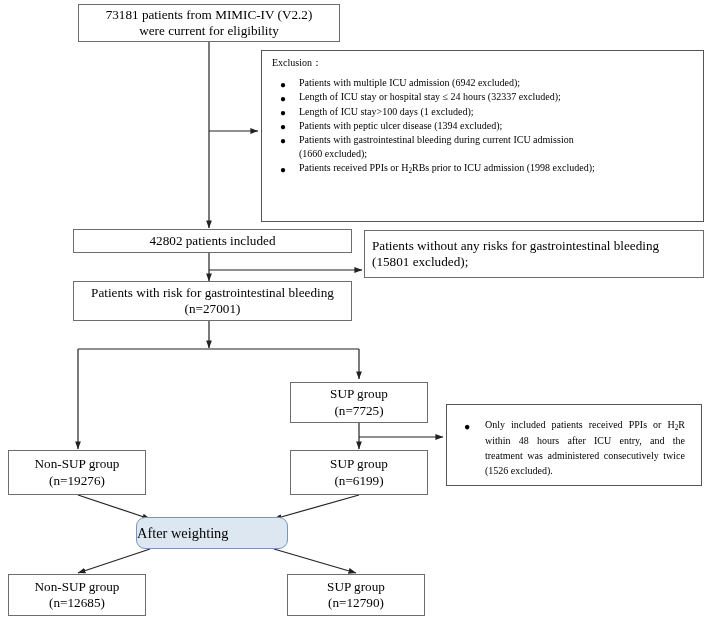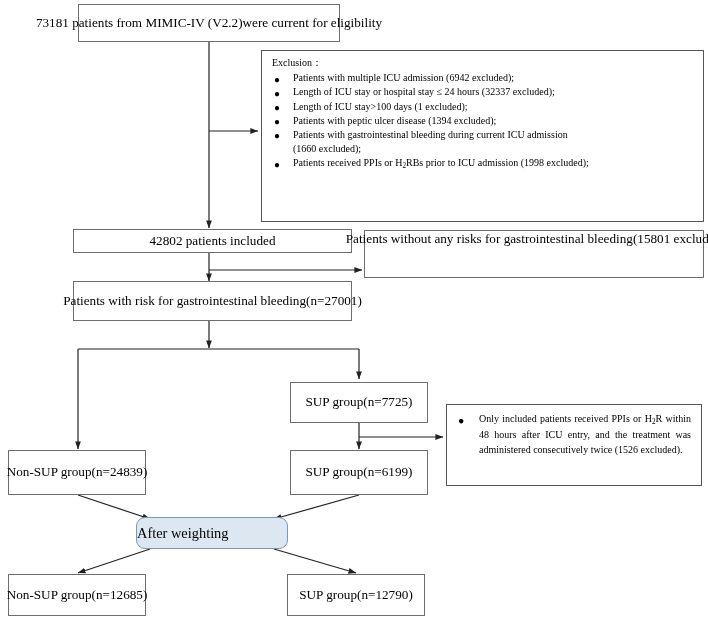--- a/index.html
+++ b/index.html
@@ -23,21 +23,21 @@
     width: 708px;
     height: 618px;
     pointer-events: none;
   }
   .box {
     position: absolute;
     box-sizing: border-box;
     border: 1px solid #6d6d6d;
     background: #ffffff;
     display: flex;
-    flex-direction: row;
+    flex-direction: column;
     align-items: center;
     justify-content: center;
     text-align: center;
     line-height: 1.25;
     font-size: 13.2px;
     z-index: 2;
   }
   .box .ln { display: block; white-space: nowrap; }
 
   
@@ -46,21 +46,21 @@
     box-sizing: border-box;
     border: 1px solid #555555;
     background: #ffffff;
     font-size: 10px;
     line-height: 1.42;
     z-index: 2;
   }
   .tb-title { margin: 0 0 1px 6px; }
   ul.bul {
     list-style: none;
-    margin: 0;
+    margin: 6px;
     padding: 0;
   }
   ul.bul > li {
     position: relative;
     padding-left: 21px;
     margin: 0 0 0 6px;
   }
   ul.bul > li::before {
     content: "\25CF";
     position: absolute;
@@ -179,21 +179,21 @@
   </div>
 
   <div class="textbox note" style="left:446px; top:404px; width:256px; height:82px; padding:6px 2px 15px 2px;">
     <ul class="bul">
       <li><span>Only included patients  received PPIs or H</span><sub>2</sub><span>R within 48 hours after ICU entry, and the treatment was administered consecutively twice (1526 excluded).</span></li>
     </ul>
   </div>
 
   <div class="box" style="left:8px; top:450px; width:138px; height:45px;">
     <span class="ln">Non-SUP group</span>
-    <span class="ln">(n=24839)</span>
+    <span class="ln">(n=19276)</span>
   </div>
 
   <div class="box" style="left:290px; top:450px; width:138px; height:45px;">
     <span class="ln">SUP group</span>
     <span class="ln">(n=6199)</span>
   </div>
 
   <div class="weight-box" style="left:136px; top:517px; width:152px; height:32px;">
     <span>After weighting</span>
   </div>

